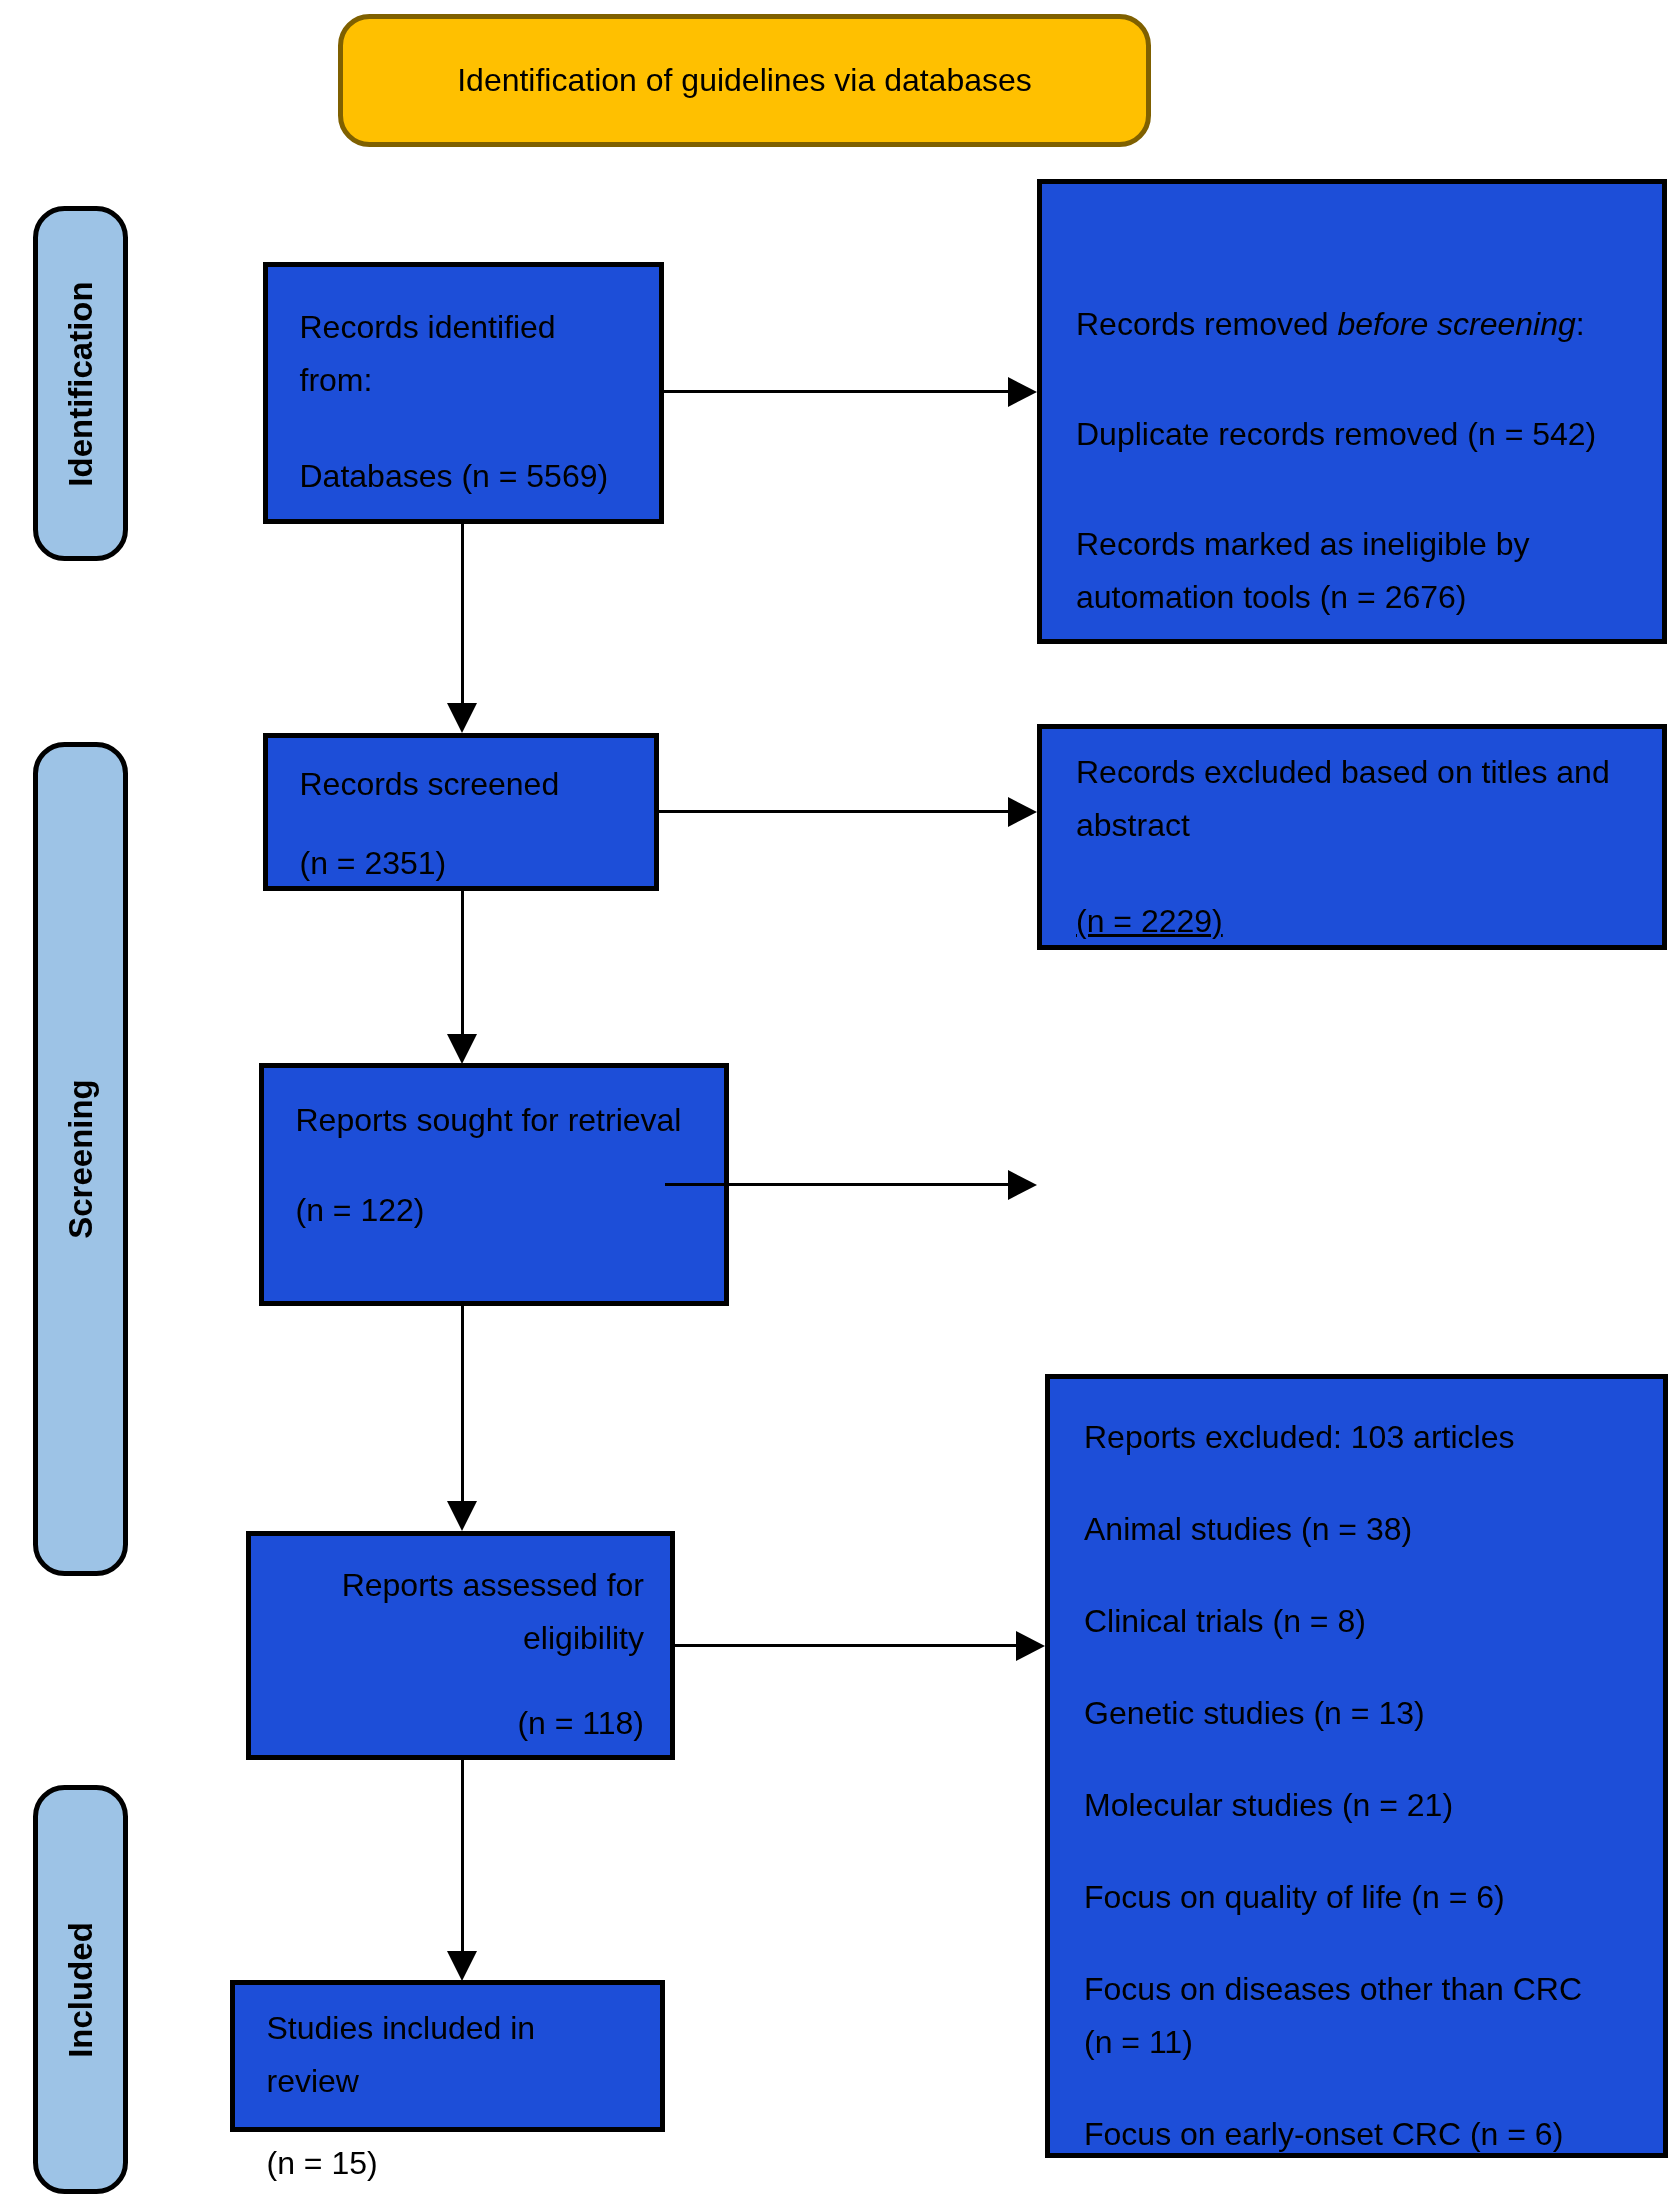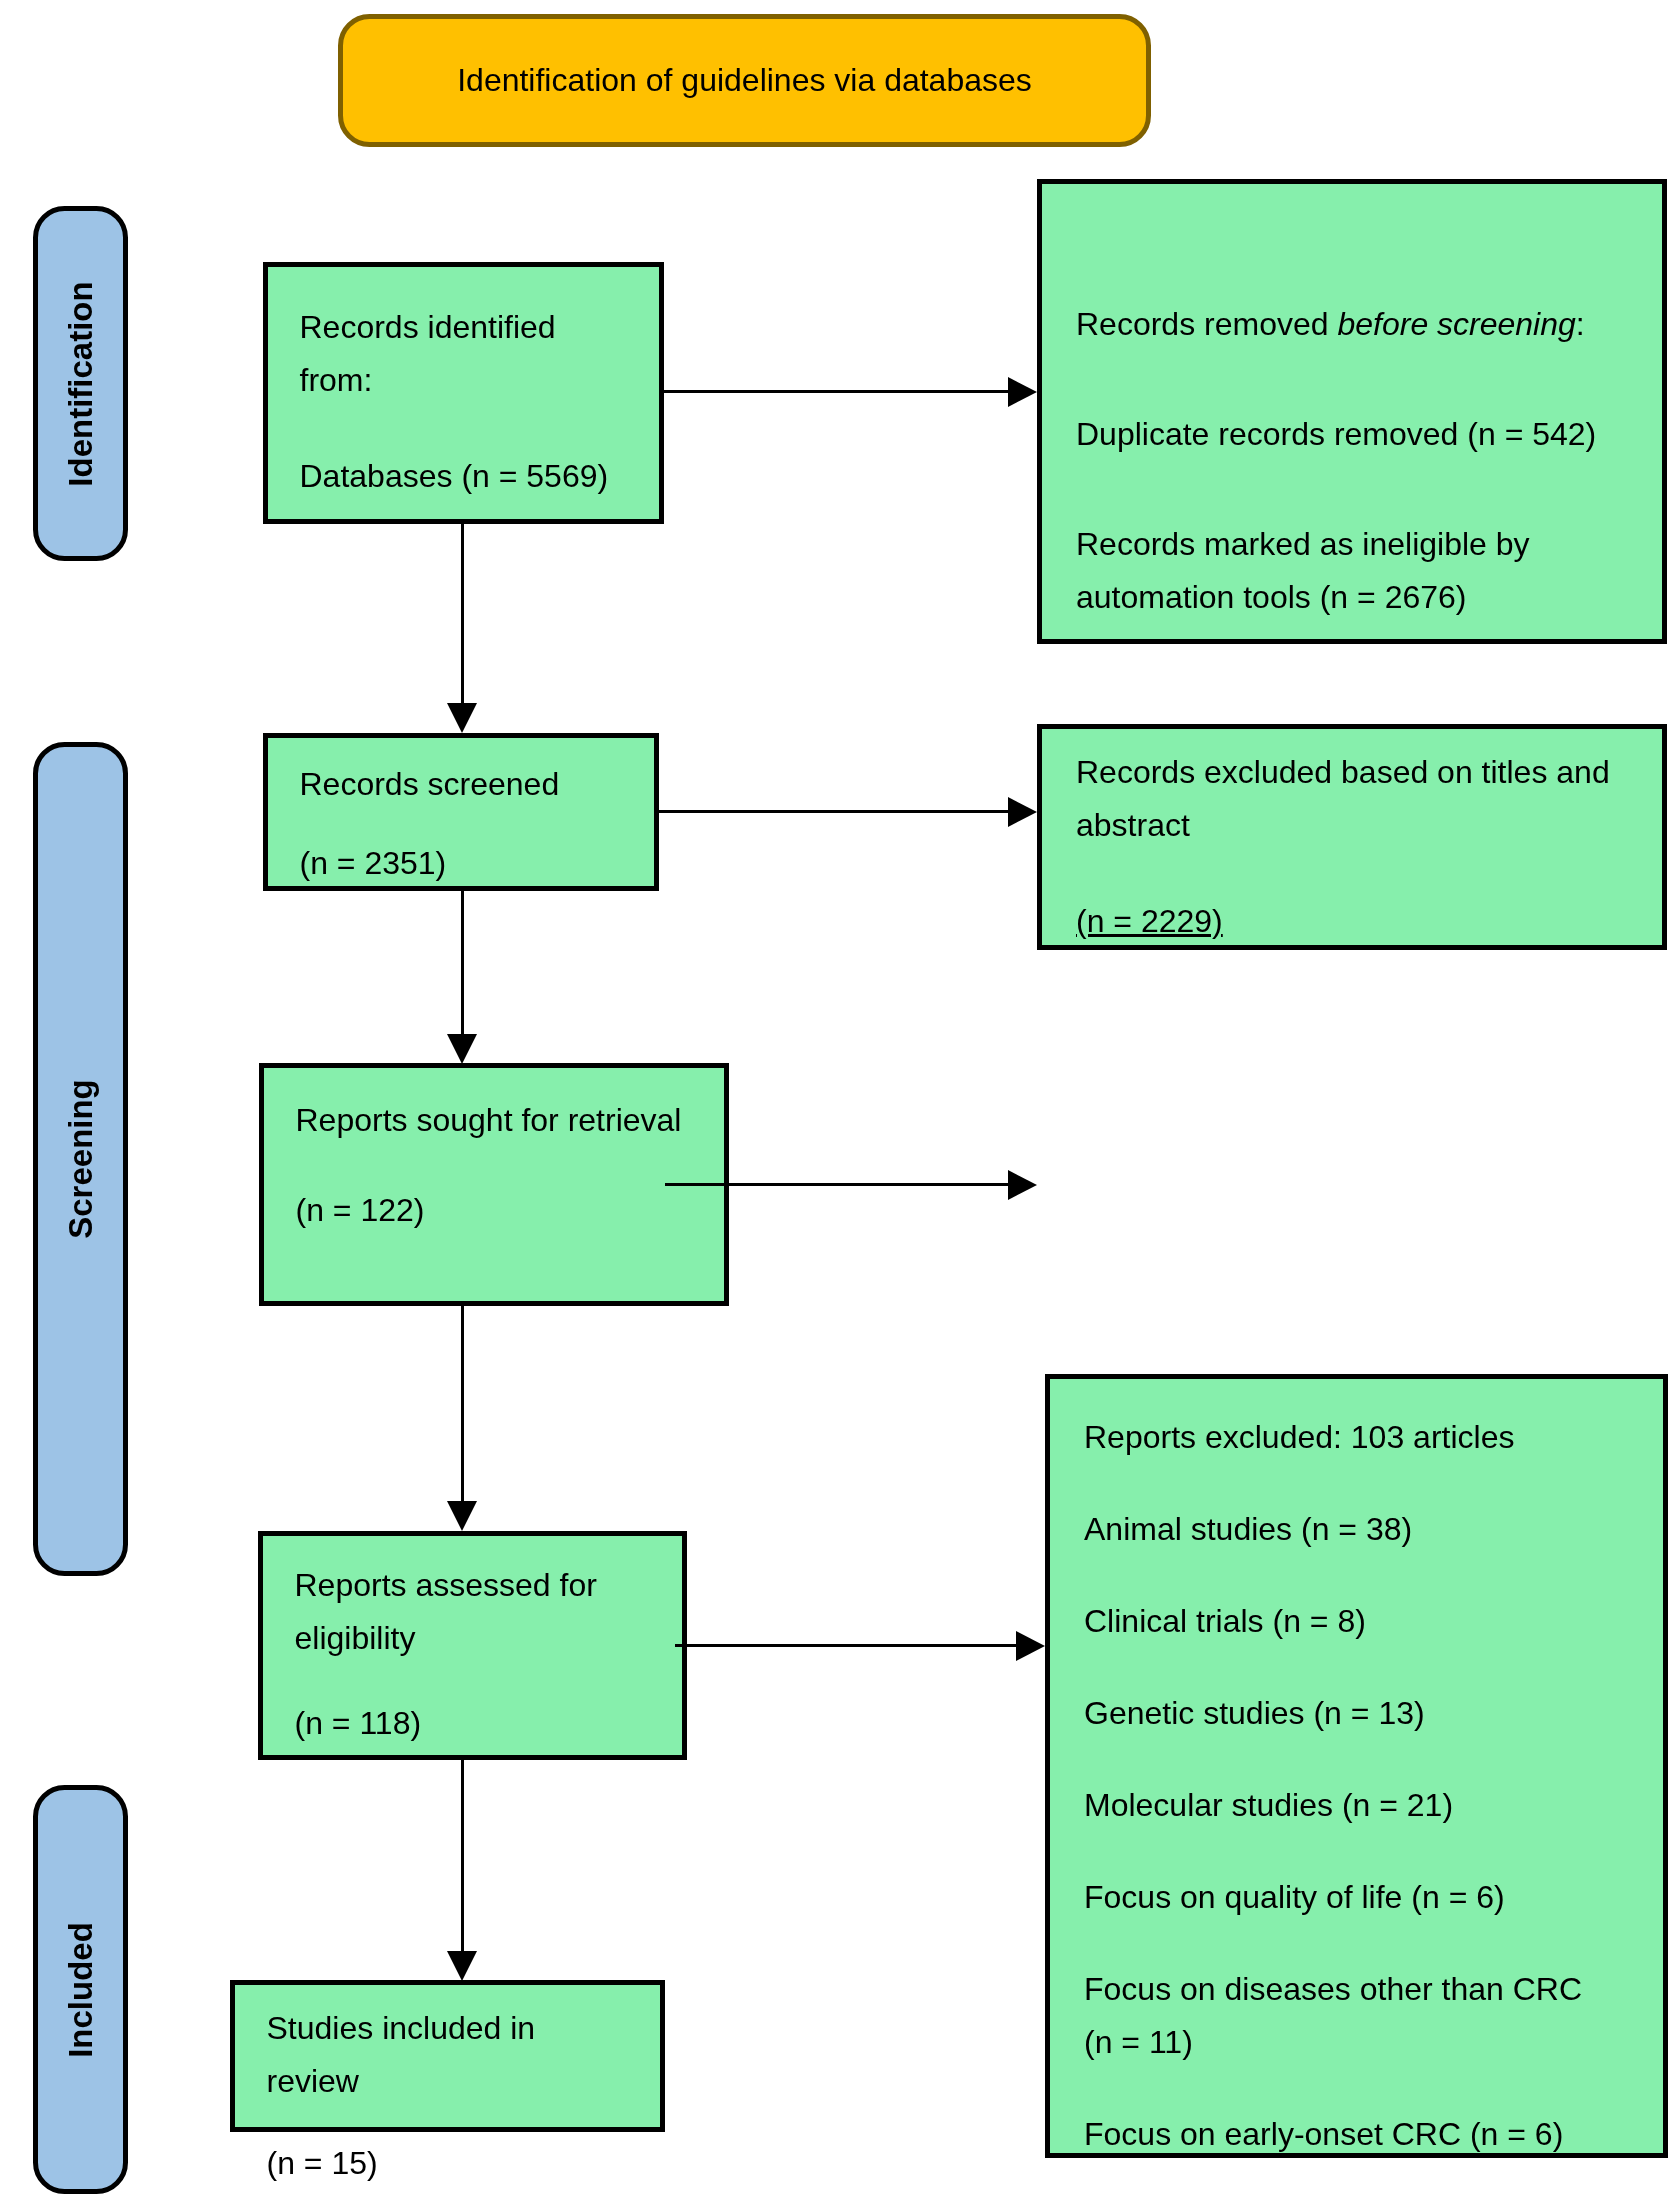--- a/index.html
+++ b/index.html
@@ -22,31 +22,31 @@
   }
   .stage-bar span{
     transform:rotate(-90deg);white-space:nowrap;
     font-size:33px;font-weight:bold;
   }
   #bar-identification{top:206px;height:355px;}
   #bar-screening{top:742px;height:834px;}
   #bar-included{top:1785px;height:409px;}
   
   .fbox{
-    position:absolute;background:#86efac;border:5.2px solid #000;box-sizing:border-box;
+    position:absolute;background:#1d4ed8;border:5.2px solid #000;box-sizing:border-box;
     font-size:32px;line-height:53px;
   }
   .fbox p{margin:0;}
   #box-identified{left:263px;top:262px;width:401px;height:262px;padding:34px 26px 0 31.5px;}
   #box-identified p+p{margin-top:43px;}
   #box-screened{left:263px;top:733px;width:396px;height:158px;padding:20px 26px 0 31.5px;}
   #box-screened p+p{margin-top:26px;}
   #box-sought{left:259px;top:1063px;width:470px;height:243px;padding:26px 26px 0 31.5px;}
   #box-sought p+p{margin-top:37px;}
-  #box-assessed{left:258px;top:1531px;width:429px;height:229px;padding:23px 26px 0 31.5px;}
+  #box-assessed{left:246px;top:1531px;width:429px;height:229px;padding:23px 26px 0 31.5px;text-align:right;}
   #box-assessed p+p{margin-top:31.5px;}
   #box-included-review{left:230px;top:1980px;width:435px;height:152px;padding:17px 26px 0 31.5px;}
   #box-included-review p+p{margin-top:29px;}
   #rbox-removed{left:1037px;top:179px;width:630px;height:465px;padding:114px 23px 0 34px;}
   #rbox-removed p+p{margin-top:57px;}
   #rbox-excluded-titles{left:1037px;top:724px;width:630px;height:226px;padding:17px 43px 0 34px;}
   #rbox-excluded-titles p+p{margin-top:43px;text-decoration:underline;}
   #rbox-not-retrieved{left:1037px;top:1090px;width:630px;height:200px;padding:34px 23px 0 34px;}
   #rbox-not-retrieved p+p{margin-top:54px;}
   #rbox-reports-excluded{left:1045px;top:1374px;width:623px;height:784px;padding:31.5px 63px 0 34px;}

